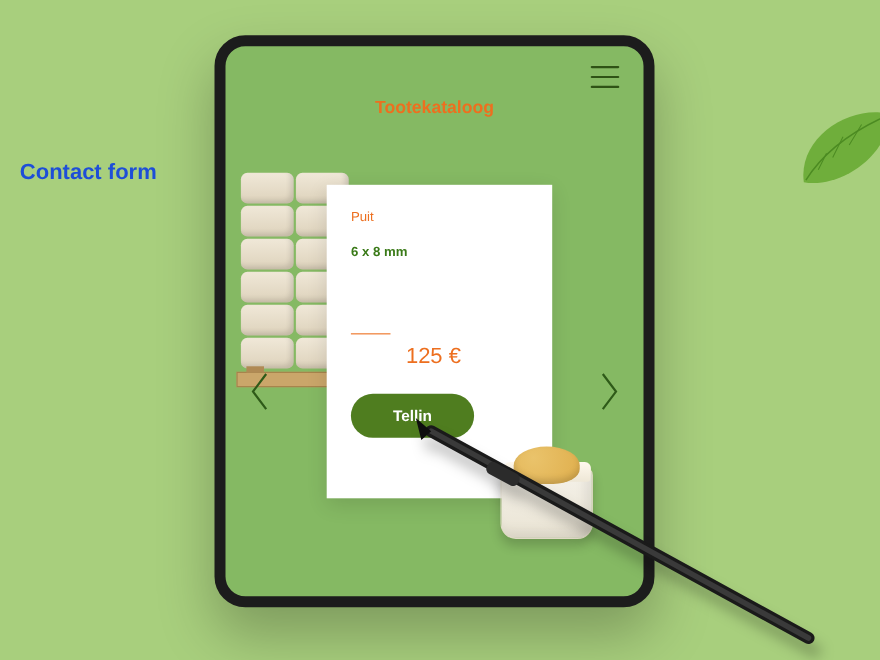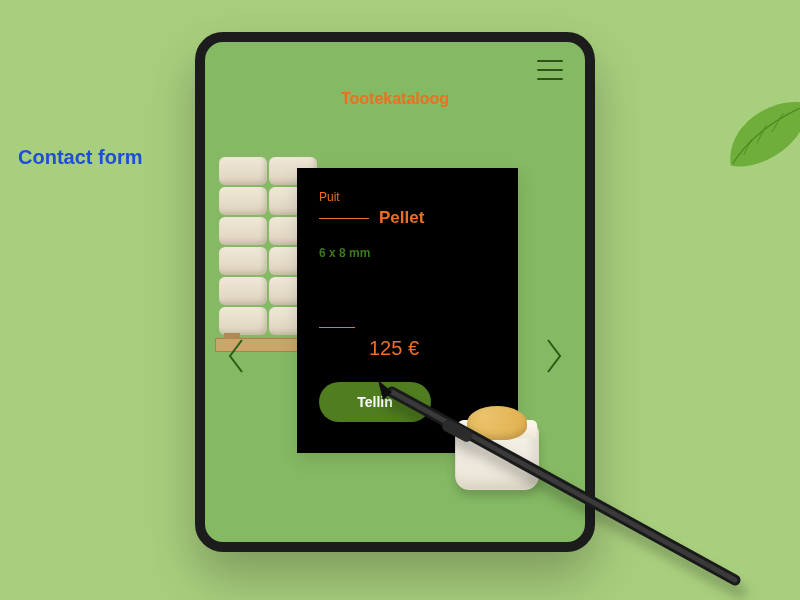--- a/index.html
+++ b/index.html
@@ -65,22 +65,22 @@
     cursor:pointer;
     stroke:#2e5a18;
   }
   .chevron.left{left:22px;}
   .chevron.right{right:22px;}
   .chevron svg{width:100%;height:100%;}
   
   .card{
     position:absolute;
     left:92px;top:126px;
-    width:221px;height:285px;
-    background:#000000;
+    width:205px;height:285px;
+    background:#ffffff;
     padding:22px 22px 20px 22px;
     box-shadow:0 6px 18px rgba(0,0,0,0.12);
   }
   .card .cat{
     color:#ed6f1f;font-size:12px;font-weight:400;
   }
   .card .title-row{
     display:flex;align-items:center;margin-top:4px;
   }
   .card .rule1{
@@ -205,24 +205,20 @@
       <div class="bag" style="left:56px;top:90px;width:48px;height:28px;"></div>
       <div class="bag" style="left:6px;top:120px;width:48px;height:28px;"></div>
       <div class="bag" style="left:56px;top:120px;width:48px;height:28px;"></div>
       <div class="bag" style="left:6px;top:150px;width:48px;height:28px;"></div>
       <div class="bag" style="left:56px;top:150px;width:48px;height:28px;"></div>
       <div class="board"></div>
     </div>
 
     <div class="card">
       <div class="cat">Puit</div>
-      <div class="title-row">
-        <div class="rule1"></div>
-        <div class="prod-name">Pellet</div>
-      </div>
       <div class="dims">
         <div>6 x 8 mm</div>
       </div>
       <div class="price-row">
         <div class="rule2"></div>
         <div class="price">125 €</div>
       </div>
       <button class="order-btn">Tellin</button>
     </div>
 

